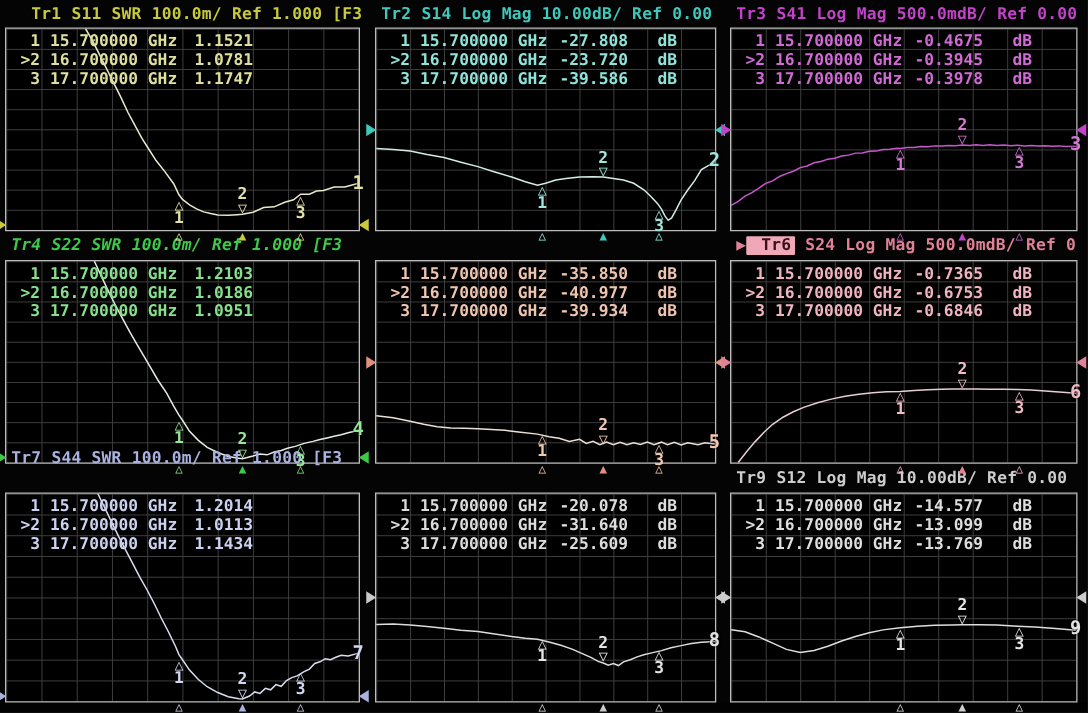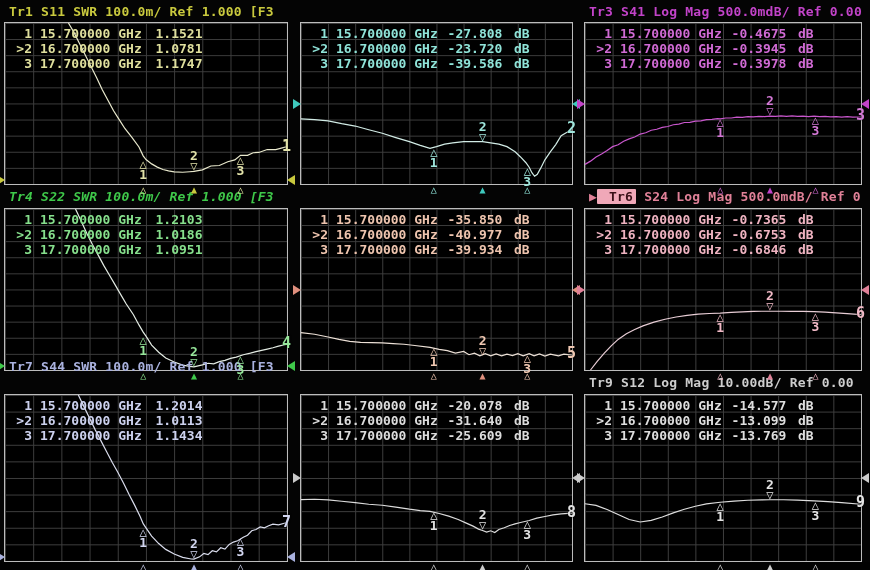--- a/index.html
+++ b/index.html
@@ -12,37 +12,37 @@
   .graph{position:absolute;border:1px solid #bcbcbc;background-color:#000;
     background-image:linear-gradient(to right,#3e3e3e 1px,transparent 1px),
                      linear-gradient(to bottom,#3e3e3e 1px,transparent 1px);
     background-size:10% 10%;}
   .graph svg{position:absolute;left:0;top:0;width:100%;height:100%;overflow:visible}
   .mtable{position:absolute;top:3px;left:7px;font-size:13px;font-weight:bold;line-height:15px;white-space:pre}
   .mrow{display:flex}
   .mrow .mn{width:20px;text-align:right;margin-right:8px}
   .mrow .mf{width:108px}
   .mrow .mv{width:62px;text-align:center}
-  .mrow .mu{margin-left:8px}
+  .mrow .mu{margin-left:20px}
   .mk{position:absolute;transform:translateX(-50%);display:flex;flex-direction:column;align-items:center;font-weight:bold;z-index:4}
   .mk .tri{font-size:12px;line-height:9px}
   .mk .num{font-size:13px;line-height:12px}
   .endlbl{position:absolute;right:-4px;font-size:15px;font-weight:bold;line-height:14px;z-index:5;text-shadow:0 0 2px #000}
   .refa{position:absolute;width:0;height:0;border-top:5px solid transparent;border-bottom:5px solid transparent;z-index:5}
   .refa.l{left:-8px;border-left:8px solid}
   .refa.r{right:-8px;border-right:8px solid}
   .stim{position:absolute;transform:translateX(-50%);top:calc(100% + 1px);font-size:10px;line-height:9px;font-weight:bold;z-index:5}
   #footer{position:absolute;left:0;right:0;bottom:0;height:8px;background:#020202}
 </style>
 </head>
 <body>
 
 <div id="screen">
   <div id="footer"></div>
-<div class="phead" style="left: 4px; top: 0px; width: 284px; height: 22px; color: rgb(201, 201, 62);"><span>Tr1</span><span> S11 SWR 100.0m/ Ref 1.000 [F3</span></div>
+<div class="phead" style="left: 20px; top: 0px; width: 284px; height: 22px; color: rgb(201, 201, 62);"><span>Tr1</span><span> S11 SWR 100.0m/ Ref 1.000 [F3</span></div>
     <div class="graph" style="left: 4px; top: 22px; width: 284px; height: 163px;">
       <svg viewBox="0 0 1000 1000" preserveAspectRatio="none">
         <polyline points="225,0 245,60 265,130 285,200 305,270 325,340 345,415 365,480 385,545 405,600 425,655 450,710 475,770 490,825 500,848 520,875 540,895 560,910 580,918 600,925 630,927 655,924 670,922 700,912 730,888 760,885 790,862 815,850 835,822 860,822 880,806 900,804 930,786 960,786 1000,768" fill="none" stroke="#e9e9cd" stroke-width="1.2" vector-effect="non-scaling-stroke"></polyline>
       </svg>
       <div class="mtable" style="color: rgb(223, 223, 157);"><div class="mrow"><span class="mn"> 1</span><span class="mf">15.700000 GHz</span><span class="mv">1.1521</span><span class="mu"></span></div><div class="mrow"><span class="mn">&gt;2</span><span class="mf">16.700000 GHz</span><span class="mv">1.0781</span><span class="mu"></span></div><div class="mrow"><span class="mn"> 3</span><span class="mf">17.700000 GHz</span><span class="mv">1.1747</span><span class="mu"></span></div></div>
       <div class="mk" style="left: 49%; color: rgb(226, 226, 169); top: 84.8%;">
         <span class="tri">△</span>
         <span class="num">1</span>
       </div>
       <div class="mk" style="left: 67%; color: rgb(226, 226, 169); bottom: 7.8%;">
@@ -53,20 +53,21 @@
         <span class="tri">△</span>
         <span class="num">3</span>
       </div>
       <div class="endlbl" style="top: calc(77% - 8px); color: rgb(226, 226, 169);">1</div>
       <div class="refa l" style="top: calc(100% - 9px); border-left-color: rgb(201, 201, 62);"></div>
       <div class="refa r" style="top: calc(100% - 9px); border-right-color: rgb(201, 201, 62);"></div>
       <span class="stim" style="left: 49%; color: rgb(223, 223, 157);">△</span>
       <span class="stim" style="left: 67%; color: rgb(201, 201, 62);">▲</span>
       <span class="stim" style="left: 83.5%; color: rgb(223, 223, 157);">△</span>
     </div>
+    <div class="phead" style="left: 300px; top: 0px; width: 273px; height: 22px; color: rgb(63, 201, 189);"><span>Tr2</span><span> S14 Log Mag 10.00dB/ Ref 0.00</span></div>
     <div class="graph" style="left: 300px; top: 22px; width: 273px; height: 163px;">
       <svg viewBox="0 0 1000 1000" preserveAspectRatio="none">
         <polyline points="0,595 50,600 100,608 150,625 200,640 250,663 300,685 350,712 400,737 440,760 476,778 500,768 530,752 560,744 600,737 640,736 670,737 700,744 730,752 760,768 790,800 810,832 830,868 842,896 852,930 862,952 872,940 885,900 900,850 920,800 940,755 960,700 980,680 1000,665" fill="none" stroke="#d2ece6" stroke-width="1.2" vector-effect="non-scaling-stroke"></polyline>
       </svg>
       <div class="mtable" style="color: rgb(143, 227, 216);"><div class="mrow"><span class="mn"> 1</span><span class="mf">15.700000 GHz</span><span class="mv">-27.808</span><span class="mu">dB</span></div><div class="mrow"><span class="mn">&gt;2</span><span class="mf">16.700000 GHz</span><span class="mv">-23.720</span><span class="mu">dB</span></div><div class="mrow"><span class="mn"> 3</span><span class="mf">17.700000 GHz</span><span class="mv">-39.586</span><span class="mu">dB</span></div></div>
       <div class="mk" style="left: 49%; color: rgb(159, 230, 220); top: 77.8%;">
         <span class="tri">△</span>
         <span class="num">1</span>
       </div>
       <div class="mk" style="left: 67%; color: rgb(159, 230, 220); bottom: 26.3%;">

